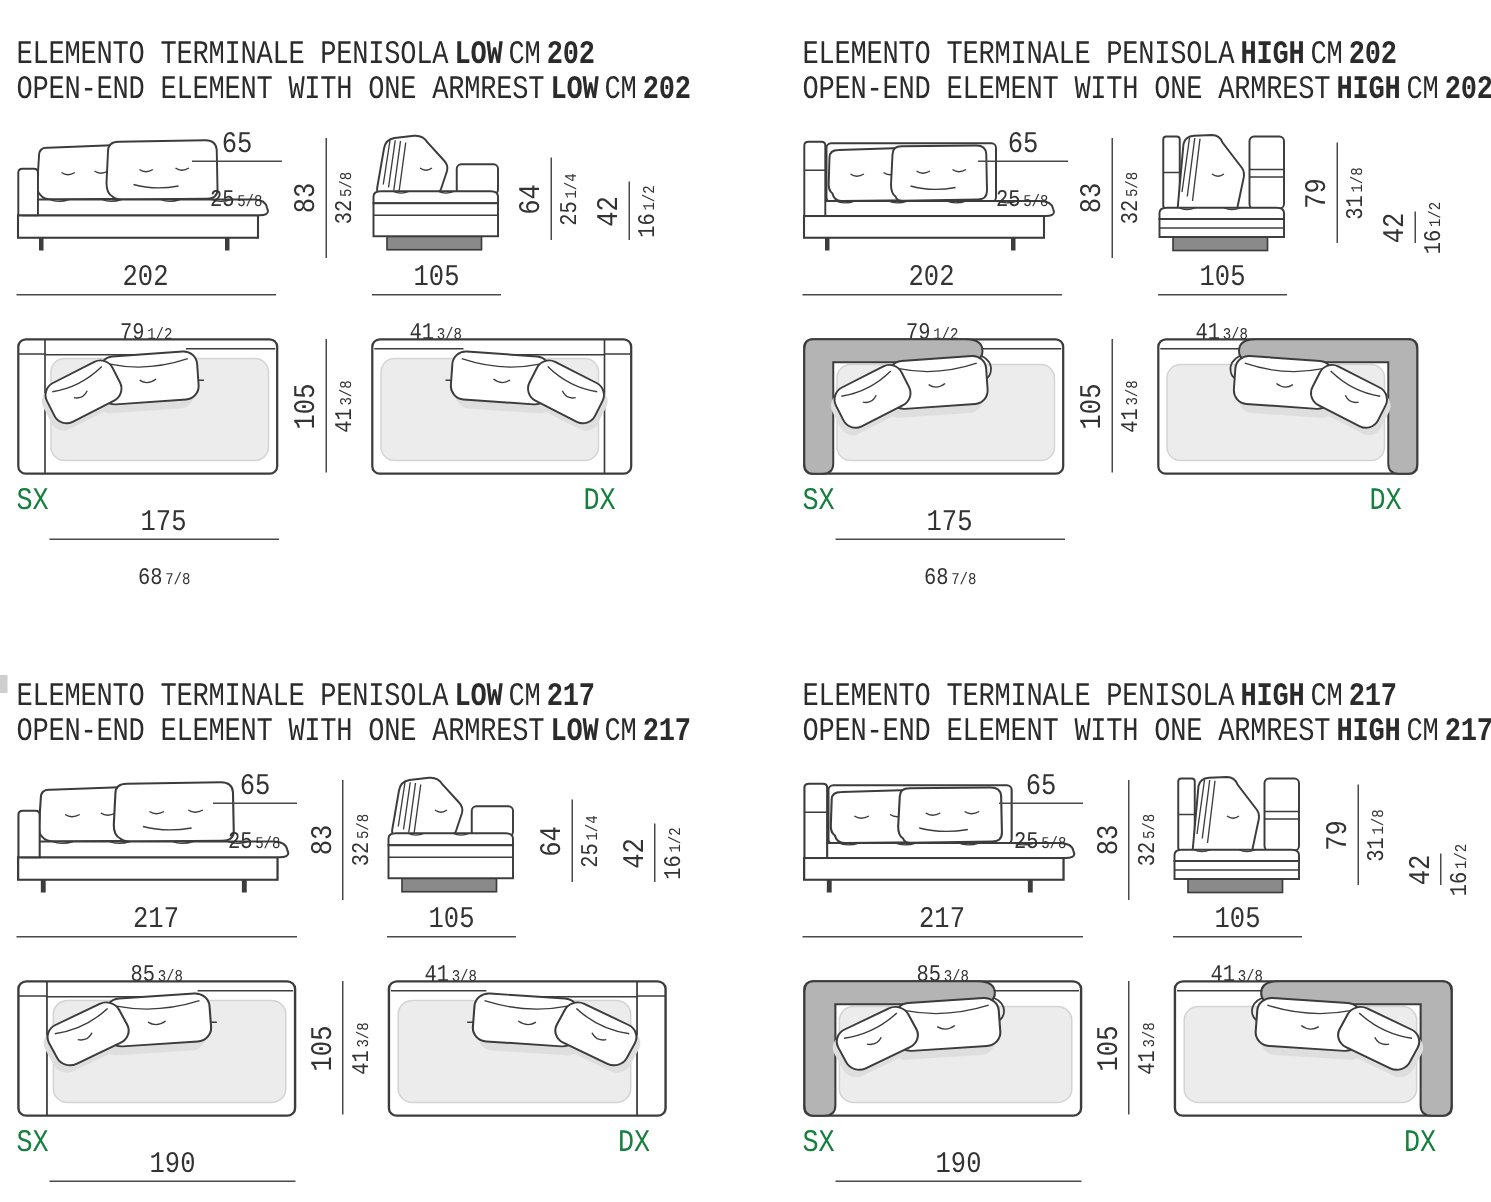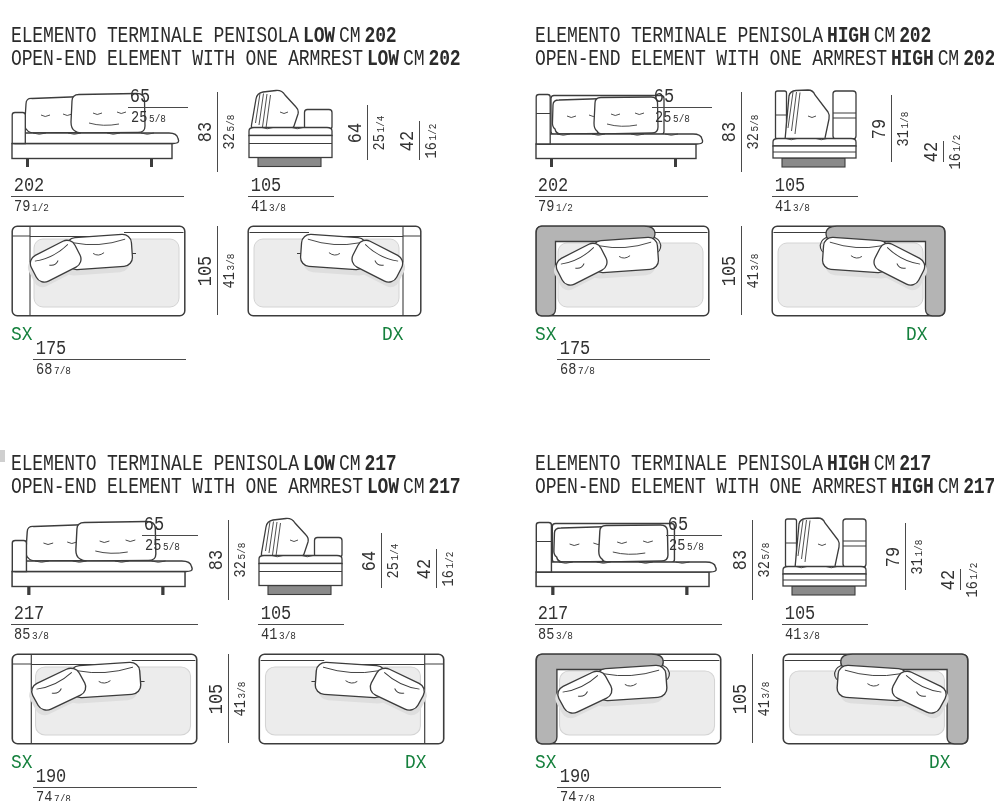--- a/index.html
+++ b/index.html
@@ -13,23 +13,23 @@
 
   .title{position:absolute;left:0;margin:0;font-size:22px;font-weight:400;color:#2b2b2b;
          white-space:nowrap;transform:scaleX(0.82);transform-origin:0 0;letter-spacing:-0.2px;}
   .title span,.title b{margin-right:5px}
   .title b{font-weight:700}
   .t1{top:13px}.t2{top:36px}
 
   .art{position:absolute;overflow:visible}
   .mirror{transform:scaleX(-1)}
 
-  .hdim{position:absolute;text-align:left}
+  .hdim{position:absolute;text-align:center}
   .hdim .cm{font-size:20px;line-height:19px;height:19px;color:#333}
-  .hdim .inch{font-size:16px;line-height:15px;margin-top:3px;color:#333}
+  .hdim .inch{font-size:16px;line-height:15px;margin-top:18px;color:#333}
   .fr{font-size:11px;margin-left:2px}
   .sq{display:inline-block;transform:scaleX(0.85);white-space:nowrap}
   .rule{border-top:1.3px solid #4a4a4a;margin-top:1px;height:0}
 
   .vdim{position:absolute;width:44px}
   .vrule{position:absolute;left:21px;top:0;bottom:0;width:0;border-left:1.3px solid #4a4a4a}
   .vcm{position:absolute;left:9px;top:50%;font-size:20px;white-space:nowrap;
        transform:translate(-50%,-50%) rotate(-90deg) scaleX(0.85)}
   .vin{position:absolute;left:34px;top:50%;font-size:16px;white-space:nowrap;
        transform:translate(-50%,-50%) rotate(-90deg) scaleX(0.85)}
@@ -45,21 +45,21 @@
   .dimS1{left:335px;top:94px;height:55px}
   .dimS2{left:387px;top:110px;height:39px}
   .high .dimS1{top:84px;height:67px}
   .high .dimS2{top:130px;height:21px}
   .dimWS{left:237px;top:165px;width:86px}
   .plan-sx{left:0;top:214px;width:175px;height:92px}
   .dimPD{left:185px;top:215px;height:89px}
   .plan-dx{left:236px;top:214px;width:175px;height:92px}
   .sxLabel{left:0;top:312px}
   .dimWP{left:22px;top:328px;width:153px}
-  .dxLabel{left:371px;top:312px;width:40px;text-align:left}
+  .dxLabel{left:371px;top:312px;width:40px;text-align:center}
 
   .p217 .front-svg{width:187px}
   .p217 .dimTop{left:131px;width:56px}
   .p217 .dimH{left:196px}
   .p217 .dimWF{width:187px}
   .p217 .side-svg{left:247px}
   .p217 .dimS1{left:349px}
   .p217 .dimS2{left:404px}
   .p217 .dimWS{left:247px}
   .p217 .plan-sx{width:187px}

